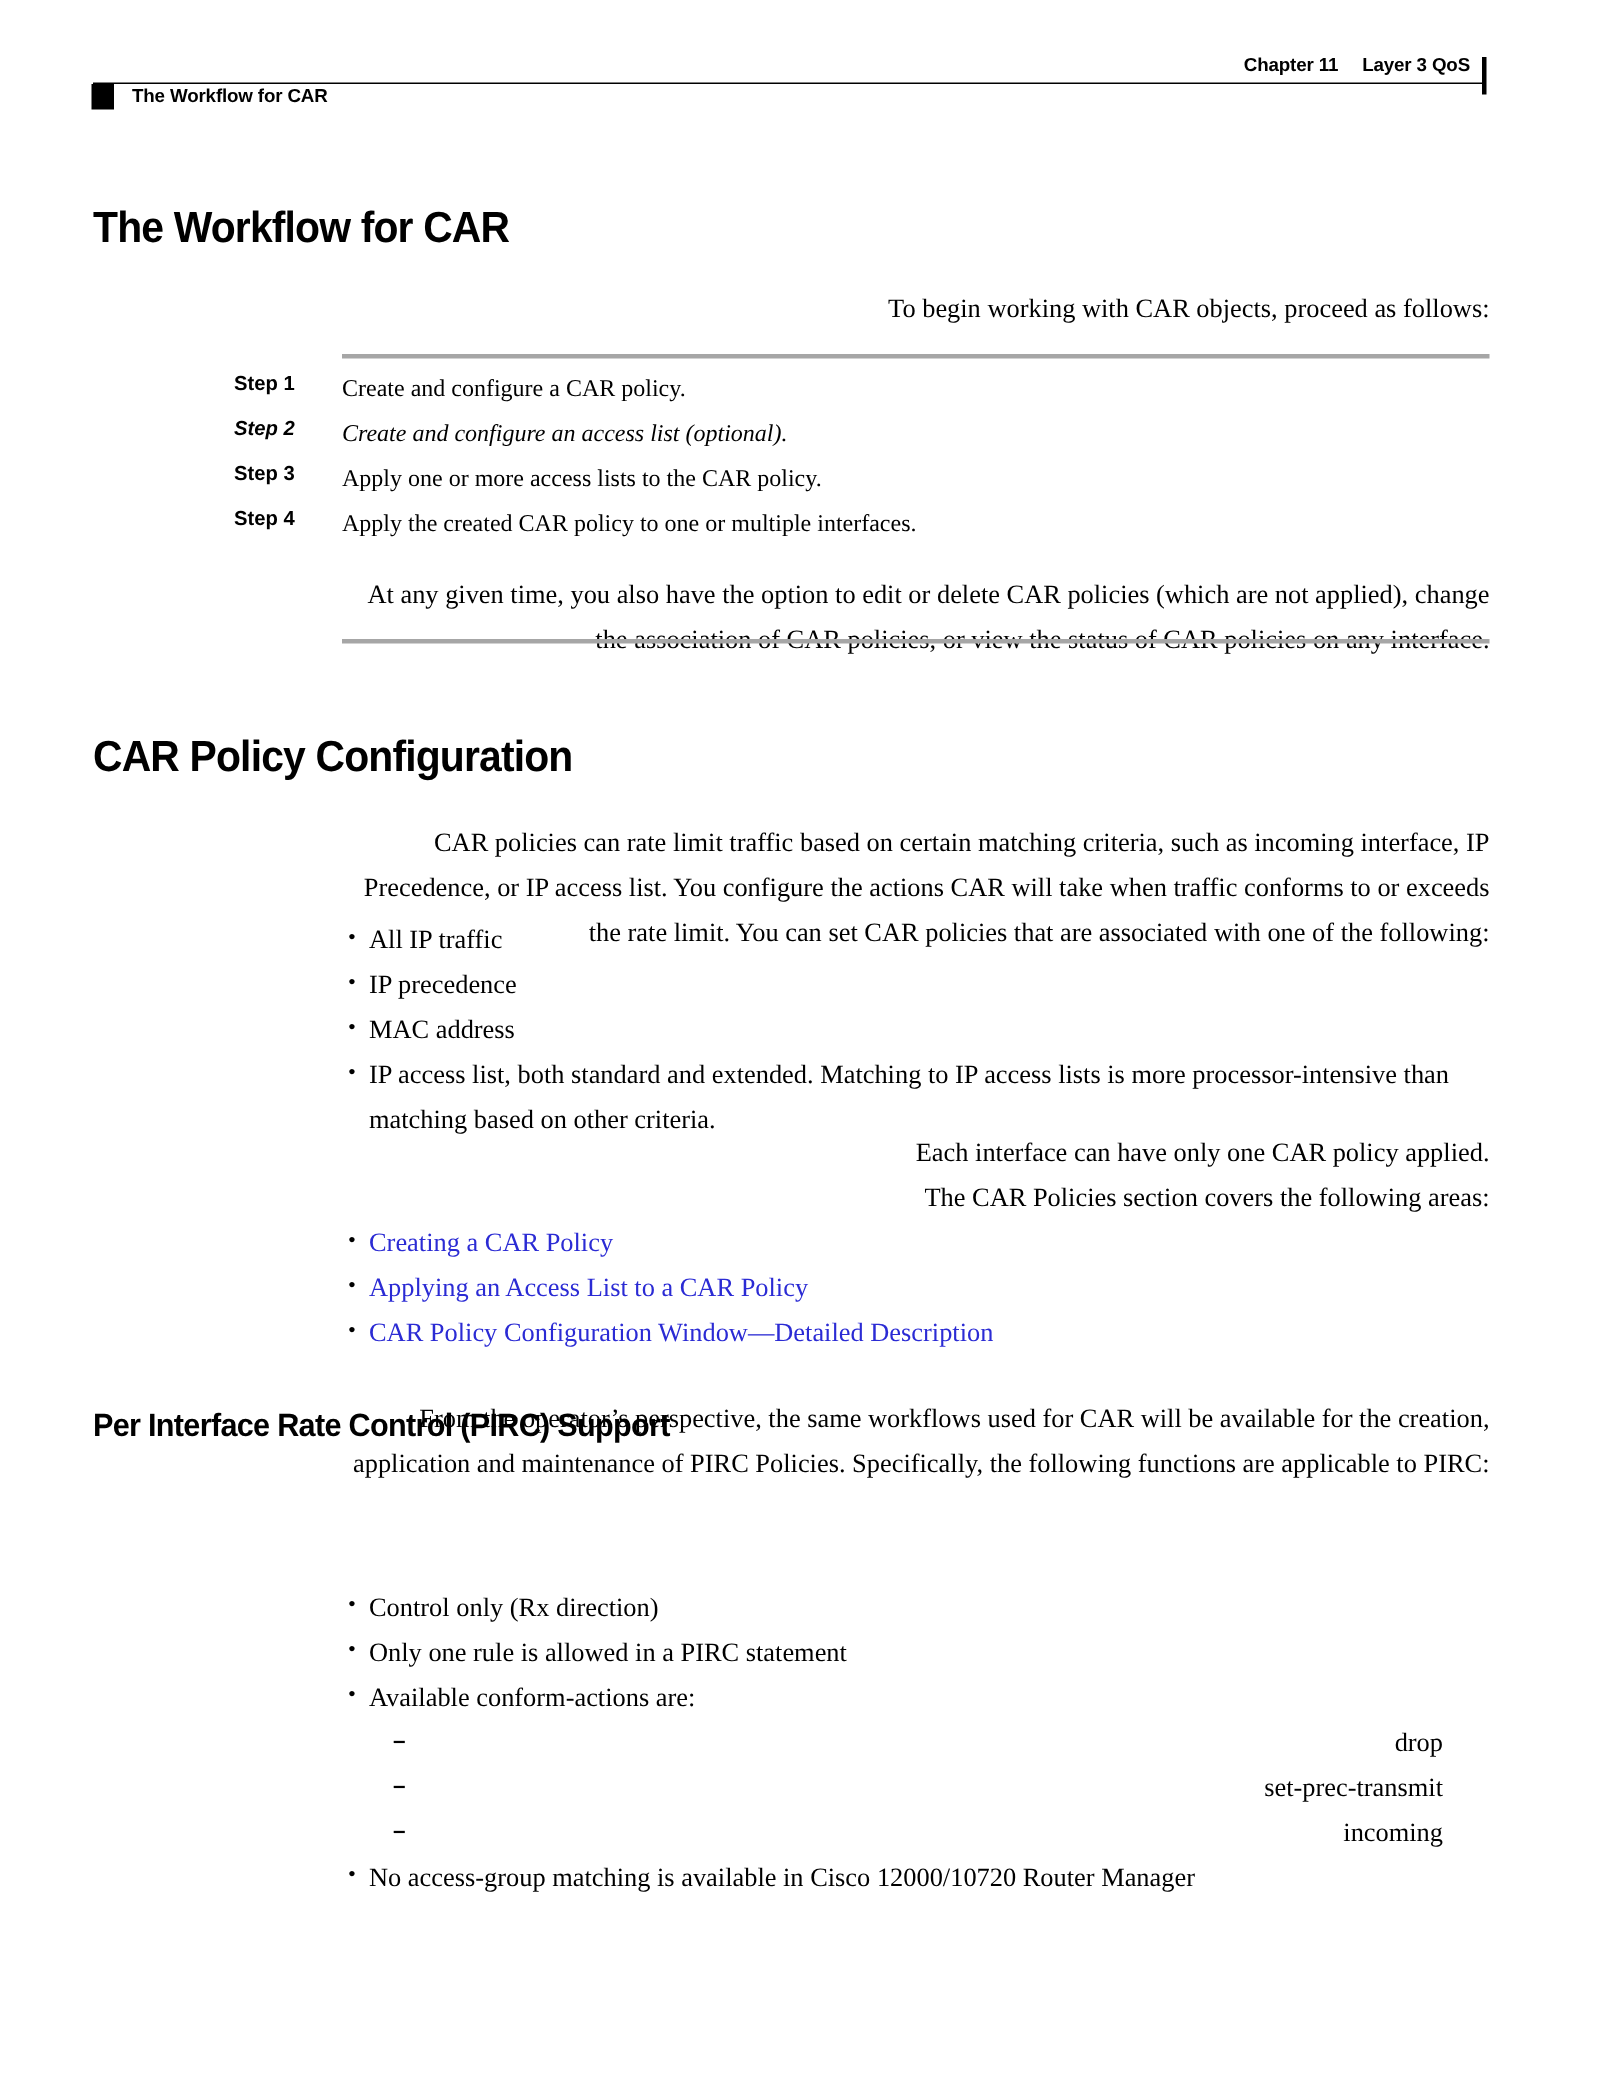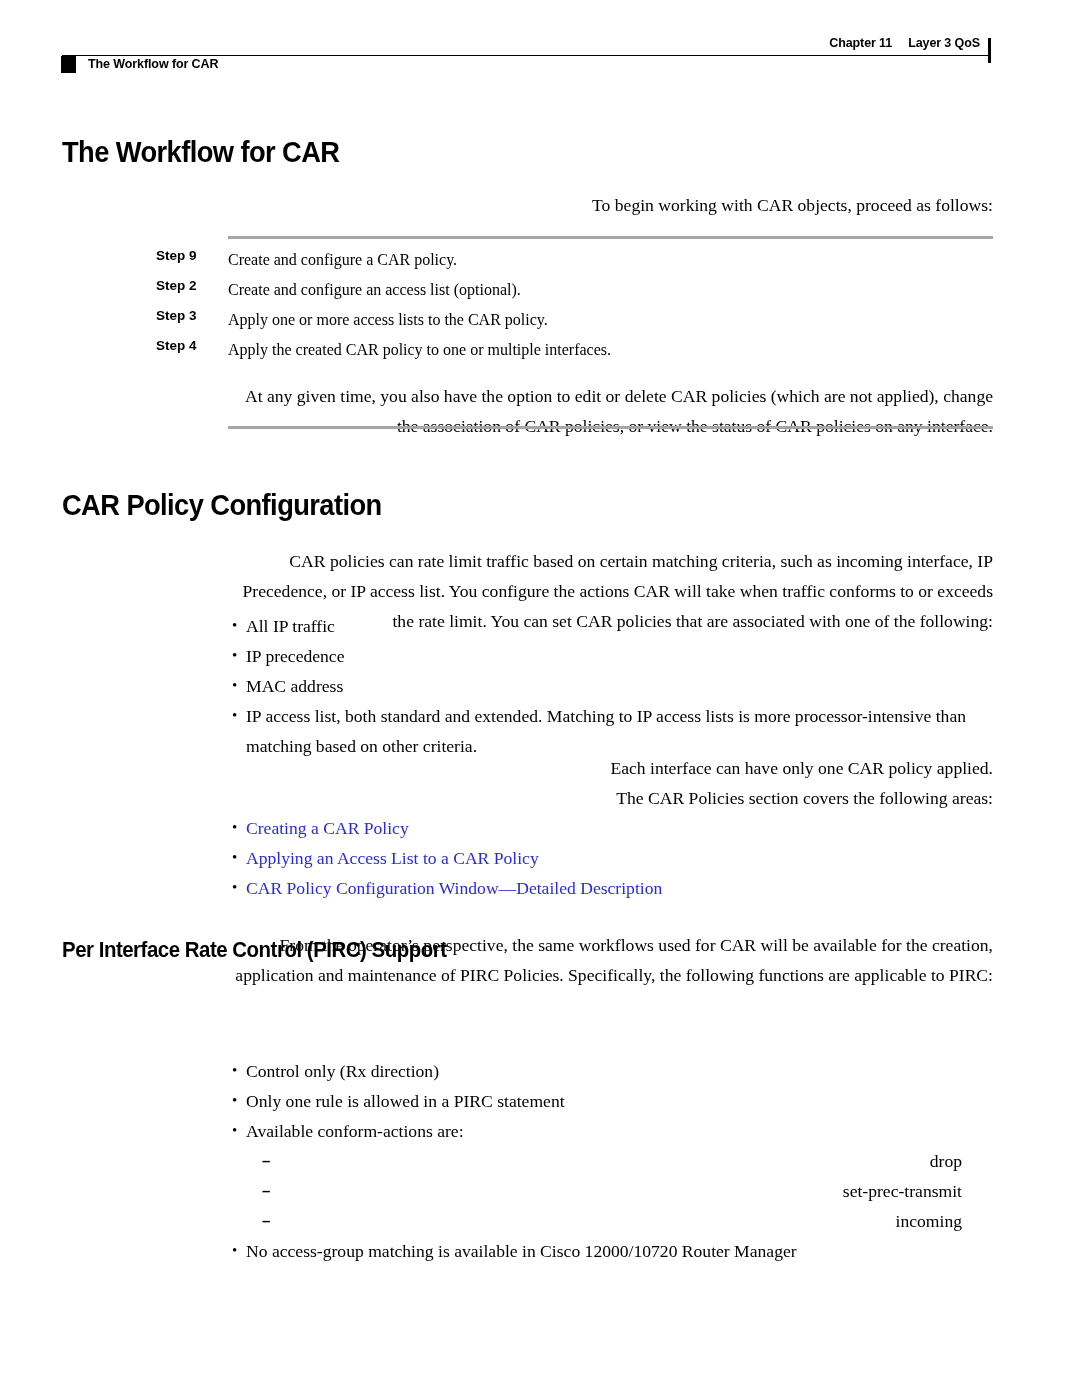--- a/index.html
+++ b/index.html
@@ -210,24 +210,24 @@
     <div class="header-section">The Workflow for CAR</div>
   </div>
 
   <div class="h1" style="top:136px;">The Workflow for CAR</div>
 
   <div class="body-text" style="top:190px;">To begin working with CAR objects, proceed as follows:</div>
 
   <div class="rule-gray" style="top:236px;"></div>
 
   <div class="step-row" style="top:246px;">
-    <span class="step-label">Step 9</span>
+    <span class="step-label">Step 1</span>
     <span class="step-text">Create and configure a CAR policy.</span>
   </div>
-  <div class="step-row" style="top:276px;">
+  <div class="step-row" style="top:276px;font-style:italic;">
     <span class="step-label">Step 2</span>
     <span class="step-text">Create and configure an access list (optional).</span>
   </div>
   <div class="step-row" style="top:306px;">
     <span class="step-label">Step 3</span>
     <span class="step-text">Apply one or more access lists to the CAR policy.</span>
   </div>
   <div class="step-row" style="top:336px;">
     <span class="step-label">Step 4</span>
     <span class="step-text">Apply the created CAR policy to one or multiple interfaces.</span>

